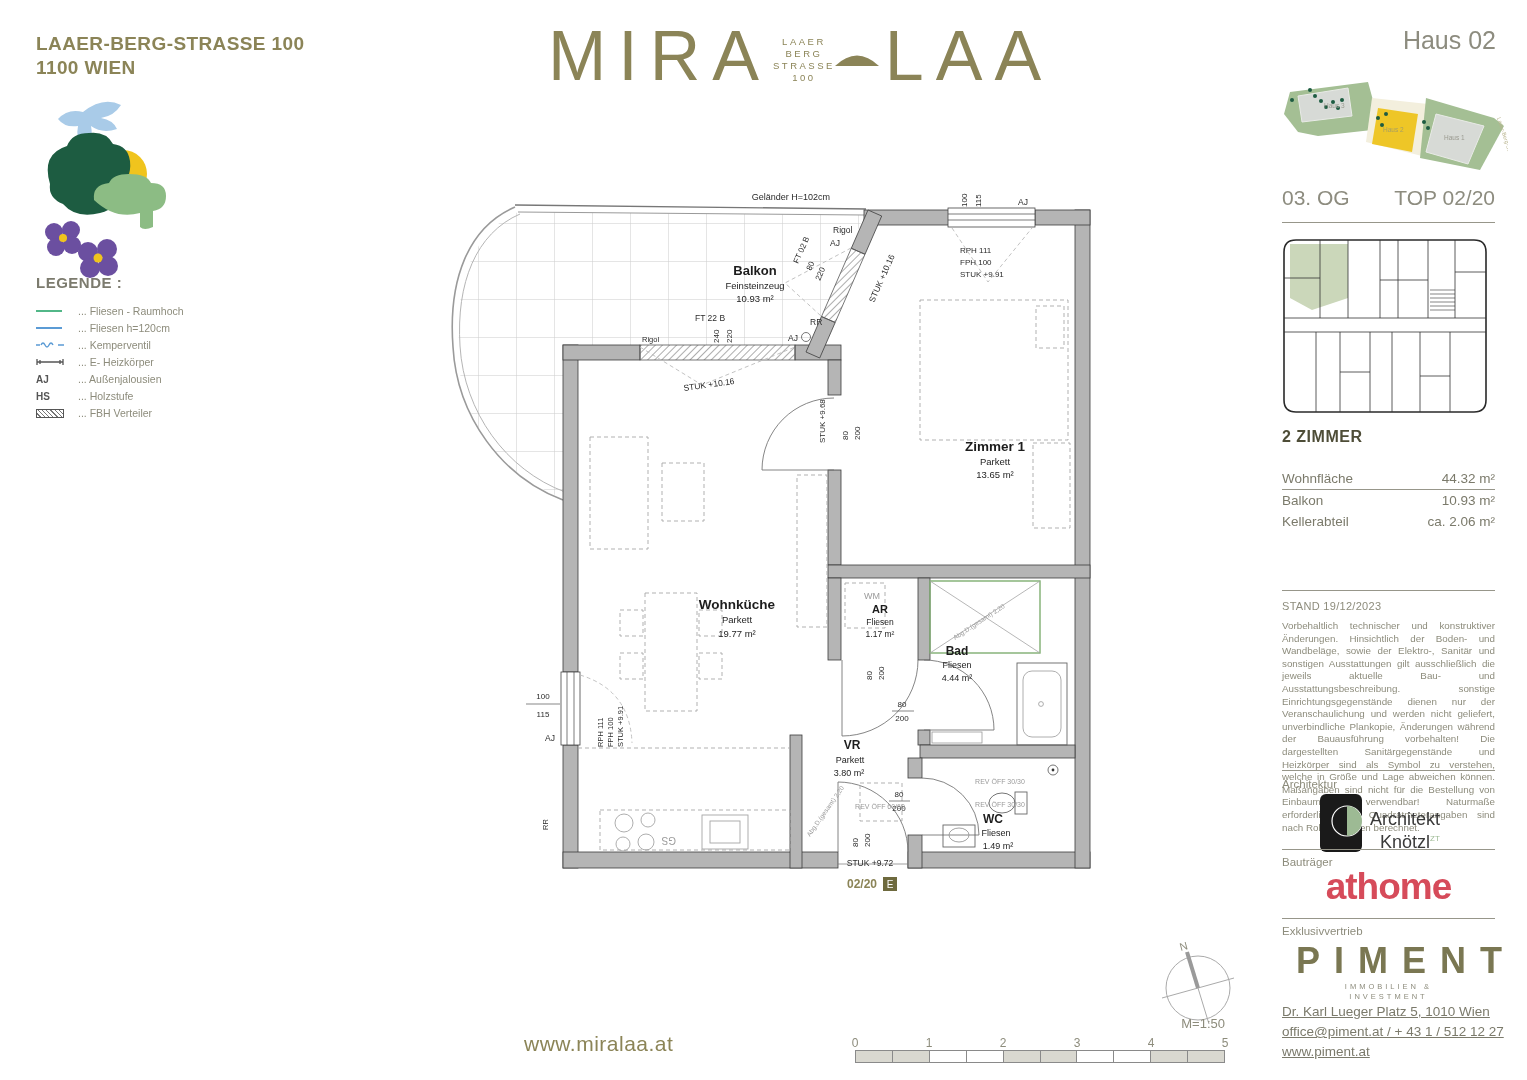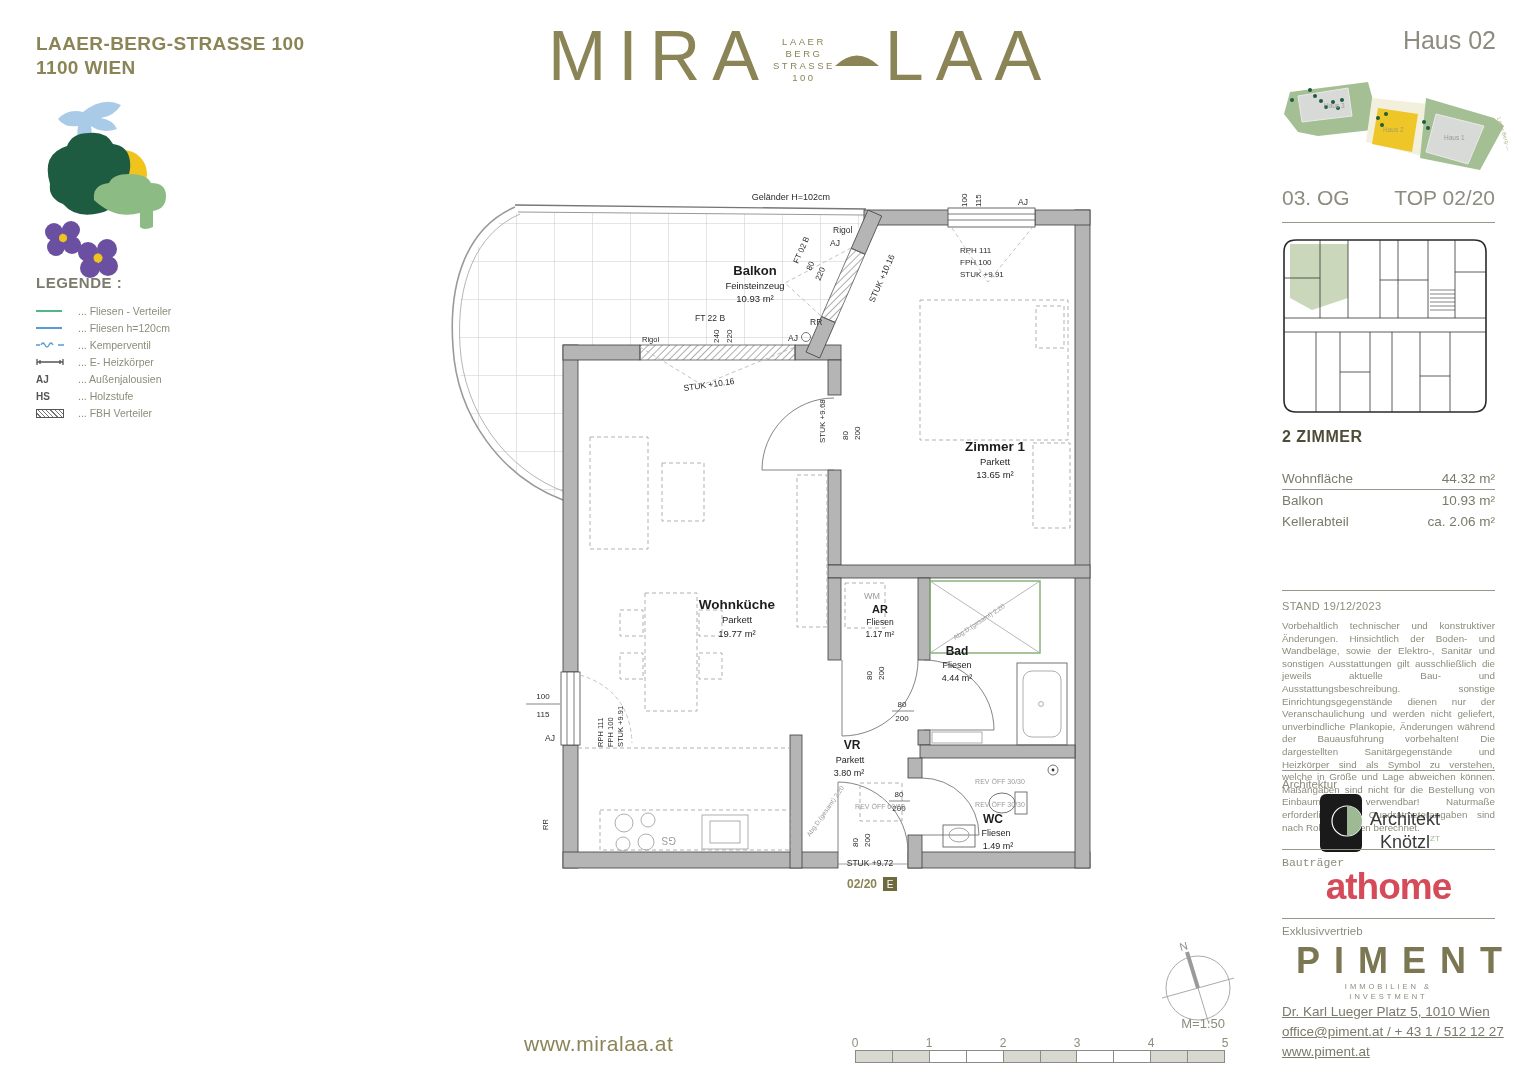--- a/index.html
+++ b/index.html
@@ -76,21 +76,21 @@
   </g>
 </svg>
 
 <div class="abs" style="left:36px;top:274px;width:220px;">
   <div class="leg-title">LEGENDE :</div>
   <div style="height:12px;"></div>
   <div class="leg-item">
     <span class="leg-sym">
           <span class="ln-green"></span>
         </span>
-    <span class="leg-label">... Fliesen - Verteiler</span>
+    <span class="leg-label">... Fliesen - Raumhoch</span>
   </div>
   <div class="leg-item">
     <span class="leg-sym">
           <span class="ln-blue"></span>
         </span>
     <span class="leg-label">... Fliesen h=120cm</span>
   </div>
   <div class="leg-item">
     <span class="leg-sym">
       <svg width="28" height="8" viewBox="0 0 28 8">
@@ -453,21 +453,21 @@
   </svg>
   <div>
     <div class="atk-name">Architekt</div>
     <div class="atk-name" style="padding-left:10px;">
       <span>Knötzl</span><sup style="font-size:8px;color:#9dba94;">ZT</sup>
     </div>
   </div>
 </div>
 
 <div class="abs divider" style="left:1282px;top:849px;width:213px;"></div>
-<div class="abs sec-label" style="left:1282px;top:856px;font-family:Liberation Mono, monospace;">Bauträger</div>
+<div class="abs sec-label" style="left:1282px;top:856px;">Bauträger</div>
 <div class="abs athome" style="left:1282px;top:866px;width:213px;text-align:center;">athome</div>
 
 <div class="abs divider" style="left:1282px;top:918px;width:213px;"></div>
 <div class="abs sec-label" style="left:1282px;top:925px;">Exklusivvertrieb</div>
 <div class="abs" style="left:1282px;top:940px;width:213px;">
   <div class="piment">PIMENT</div>
   <div class="piment-sub">IMMOBILIEN &amp;</div>
   <div class="piment-sub">INVESTMENT</div>
 </div>
 

